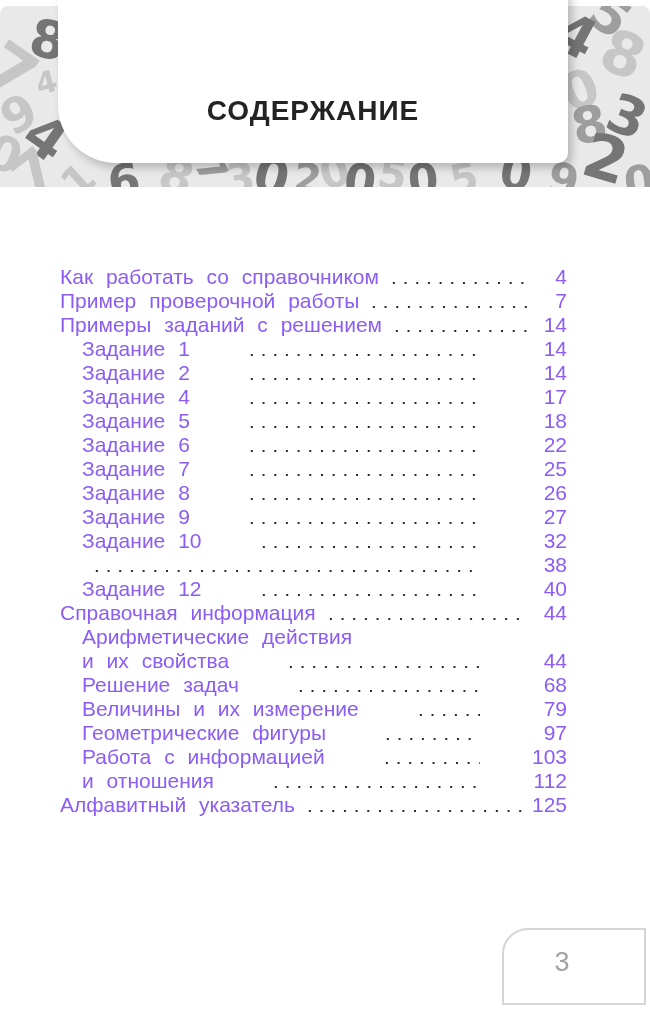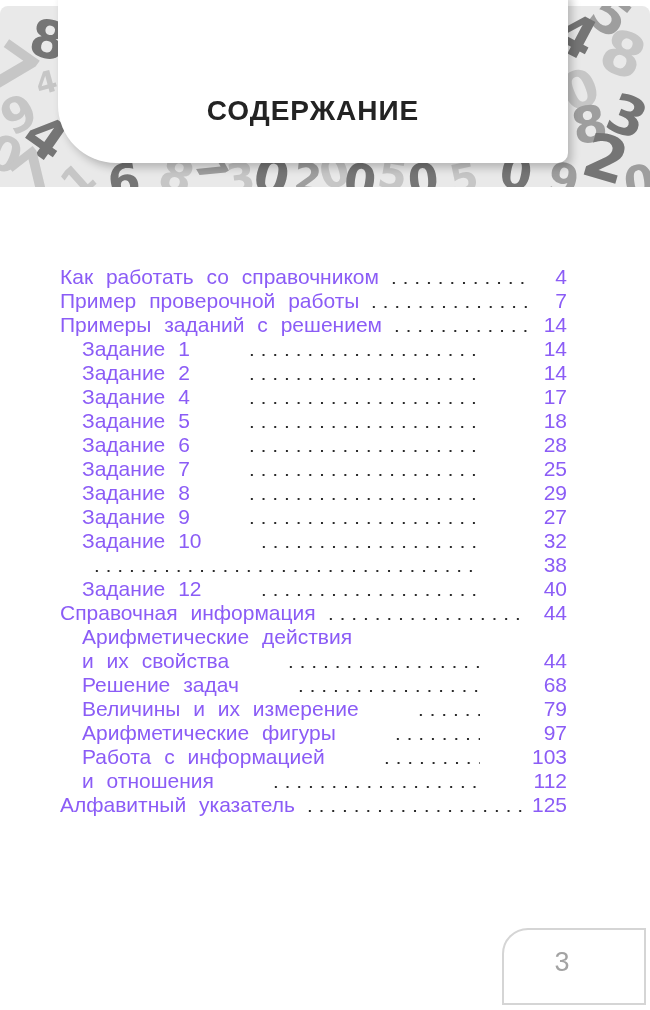--- a/index.html
+++ b/index.html
@@ -180,33 +180,33 @@
 
     <div class="toc-row indent-1">
       <span class="toc-label">Задание 5</span>
       <span class="toc-dots"></span>
       <span class="toc-page">18</span>
     </div>
 
     <div class="toc-row indent-1">
       <span class="toc-label">Задание 6</span>
       <span class="toc-dots"></span>
-      <span class="toc-page">28</span>
+      <span class="toc-page">22</span>
     </div>
 
     <div class="toc-row indent-1">
       <span class="toc-label">Задание 7</span>
       <span class="toc-dots"></span>
       <span class="toc-page">25</span>
     </div>
 
     <div class="toc-row indent-1">
       <span class="toc-label">Задание 8</span>
       <span class="toc-dots"></span>
-      <span class="toc-page">29</span>
+      <span class="toc-page">26</span>
     </div>
 
     <div class="toc-row indent-1">
       <span class="toc-label">Задание 9</span>
       <span class="toc-dots"></span>
       <span class="toc-page">27</span>
     </div>
 
     <div class="toc-row indent-1">
       <span class="toc-label">Задание 10</span>
@@ -248,21 +248,21 @@
       <span class="toc-page">68</span>
     </div>
 
     <div class="toc-row indent-1">
       <span class="toc-label">Величины и их измерение</span>
       <span class="toc-dots"></span>
       <span class="toc-page">79</span>
     </div>
 
     <div class="toc-row indent-1">
-      <span class="toc-label">Арифметические фигуры</span>
+      <span class="toc-label">Геометрические фигуры</span>
       <span class="toc-dots"></span>
       <span class="toc-page">97</span>
     </div>
 
     <div class="toc-row indent-1">
       <span class="toc-label">Работа с информацией</span>
       <span class="toc-dots"></span>
       <span class="toc-page">103</span>
     </div>
 

